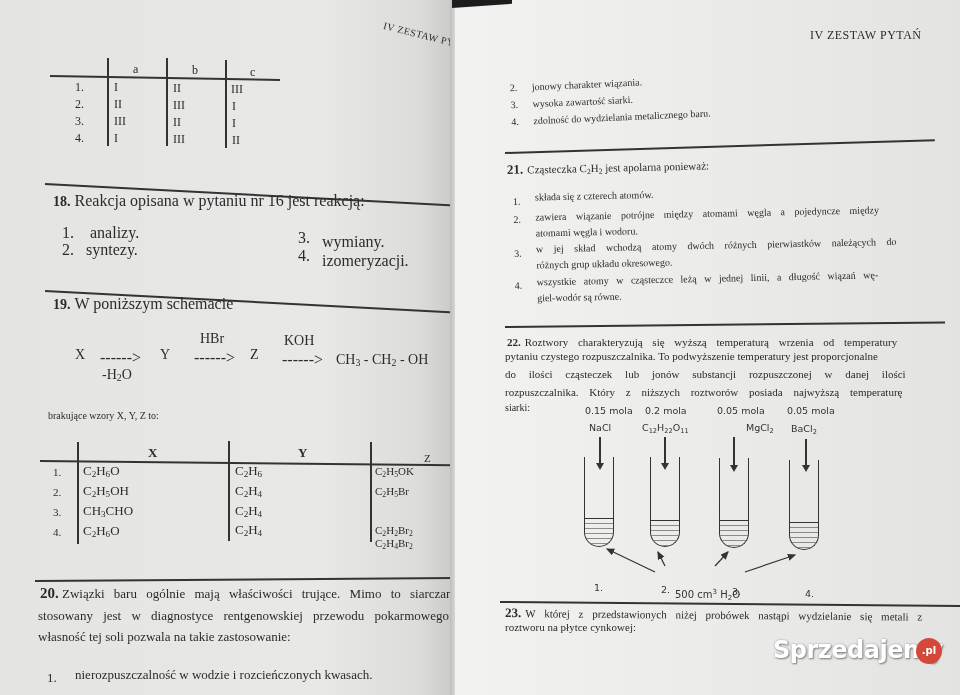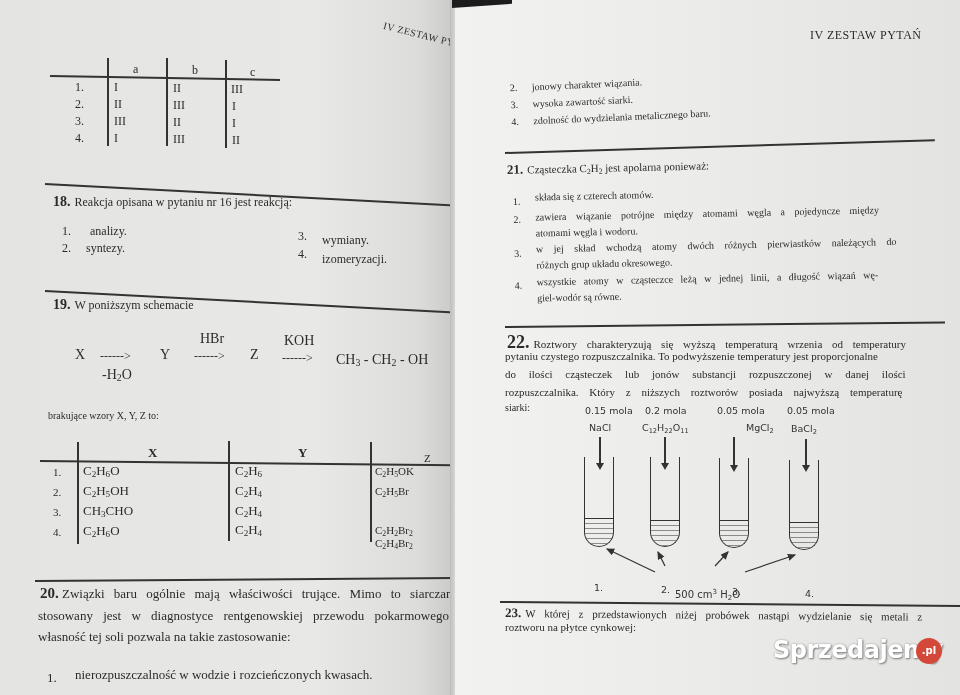--- a/index.html
+++ b/index.html
@@ -23,21 +23,21 @@
     .top-shadow {
       position: absolute; left: 452px; top: 0; width: 60px; height: 8px;
       background: #1c1c1c; transform: skewY(-4deg); transform-origin: left top;
     }
 
     .abs { position: absolute; white-space: nowrap; }
     .rule { position: absolute; height: 1.5px; background: #333; }
 
     .header { font-size: 12px; letter-spacing: 0.5px; }
     .qnum { font-weight: bold; font-size: 14px; }
-    .txt { font-size: 12px; }
+    .txt { font-size: 16px; }
     .big { font-size: 14px; }
     sub { font-size: 0.7em; vertical-align: -0.25em; }
 
     
     .t1-vline { position: absolute; width: 1.5px; background: #333; }
     .t1-cell { position: absolute; font-size: 12px; }
 
     
     .t2-vline { position: absolute; width: 1.5px; background: #333; }
     .t2-cell { position: absolute; font-size: 13px; }
@@ -234,21 +234,21 @@
         <div class="abs txt" style="left:80px; top:260px; font-size:10px;">różnych grup układu okresowego.</div>
         <div class="abs txt" style="left:58px; top:280px; font-size:10px;">4.</div>
         <div class="abs txt" style="left:80px; top:277px; font-size:10px; word-spacing:5px;">wszystkie atomy w cząsteczce leżą w jednej linii, a długość wiązań wę-</div>
         <div class="abs txt" style="left:80px; top:293px; font-size:10px;">giel-wodór są równe.</div>
       </div>
     </div>
 
     <div class="rule" style="left:50px; top:326px; width:440px; transform:rotate(-0.6deg); transform-origin:left;"></div>
     <div>
       <div class="abs" style="left:52px; top:332px;">
-        <span class="qnum" style="font-size:18px;">22.</span>
+        <span class="qnum" style="font-size:11px;">22.</span>
         <span class="txt" style="font-size:11px; word-spacing:7px;">Roztwory charakteryzują się wyższą temperaturą wrzenia od temperatury</span>
       </div>
       <div class="abs txt" style="left:50px; top:350px; font-size:11px;">pytaniu czystego rozpuszczalnika. To podwyższenie temperatury jest proporcjonalne</div>
       <div class="abs txt" style="left:50px; top:368px; font-size:11px; word-spacing:10px;">do ilości cząsteczek lub jonów substancji rozpuszczonej w danej ilości</div>
       <div class="abs txt" style="left:50px; top:386px; font-size:11px; word-spacing:8px;">rozpuszczalnika. Który z niższych roztworów posiada najwyższą temperaturę</div>
       <div class="abs txt" style="left:50px; top:402px; font-size:10px;">siarki:</div>
 
       <div>
 
         <div>

